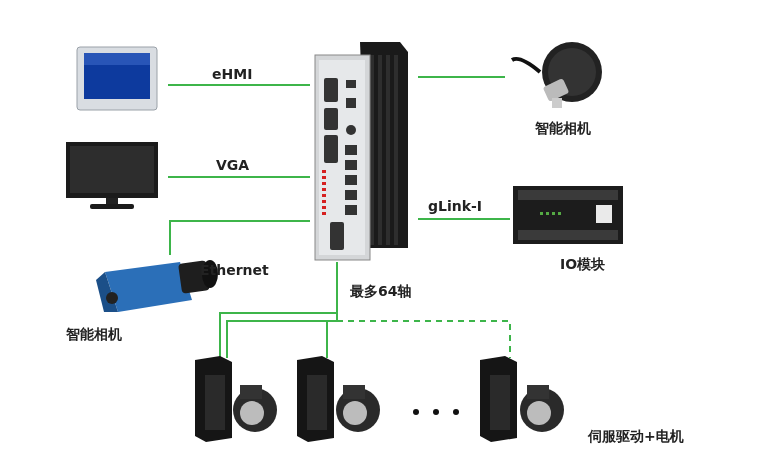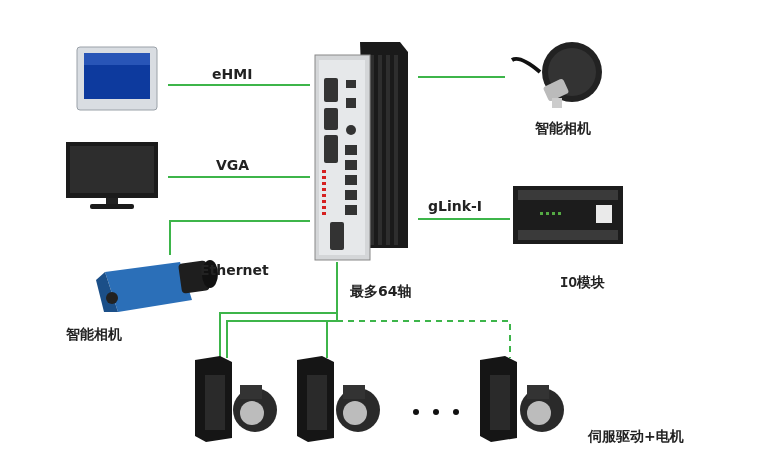--- a/index.html
+++ b/index.html
@@ -137,16 +137,16 @@
     <circle cx="456" cy="412" r="3"></circle>
   </g>
 </svg>
 
 <div class="label" style="left:212px;top:66px;">eHMI</div>
 <div class="label" style="left:216px;top:157px;">VGA</div>
 <div class="label" style="left:200px;top:226px;margin-top:36px;">Ethernet</div>
 <div class="label" style="left:428px;top:198px;">gLink-I</div>
 <div class="label cn" style="left:350px;top:283px;text-align:right;">最多64轴</div>
 <div class="label cn" style="left:535px;top:120px;">智能相机</div>
-<div class="label cn" style="left:560px;top:274px;font-family:Liberation Mono, monospace;">IO模块</div>
+<div class="label cn" style="left:560px;top:256px;">IO模块</div>
 <div class="label cn" style="left:66px;top:326px;">智能相机</div>
 <div class="label cn" style="left:588px;top:428px;">伺服驱动+电机</div>
 </div>
 
 </body></html>

